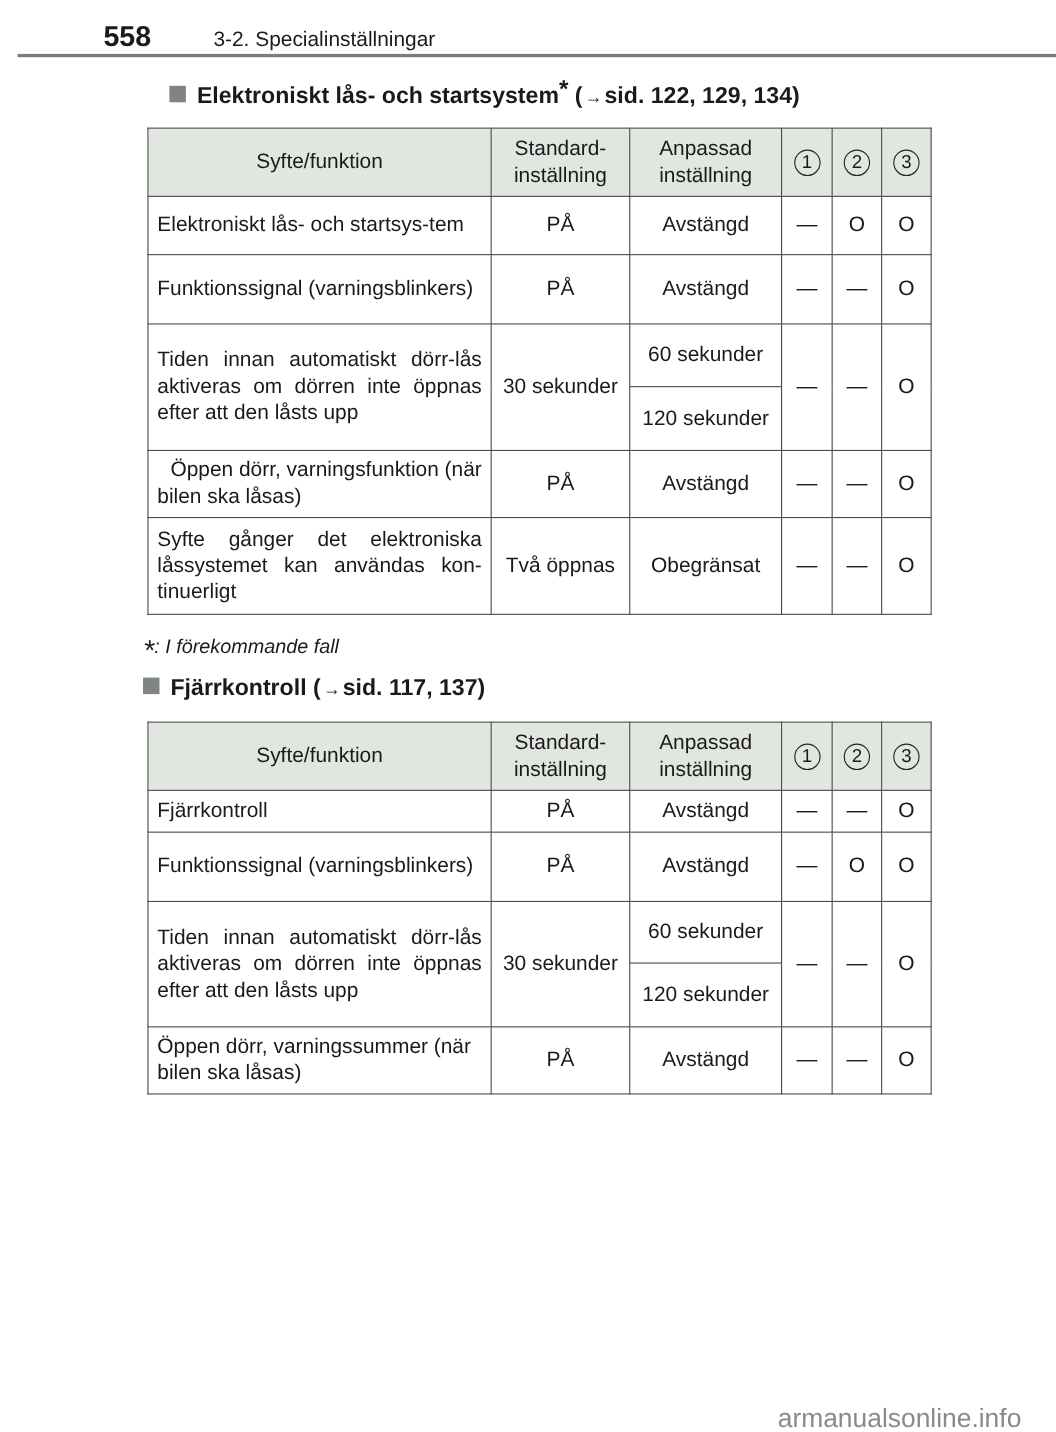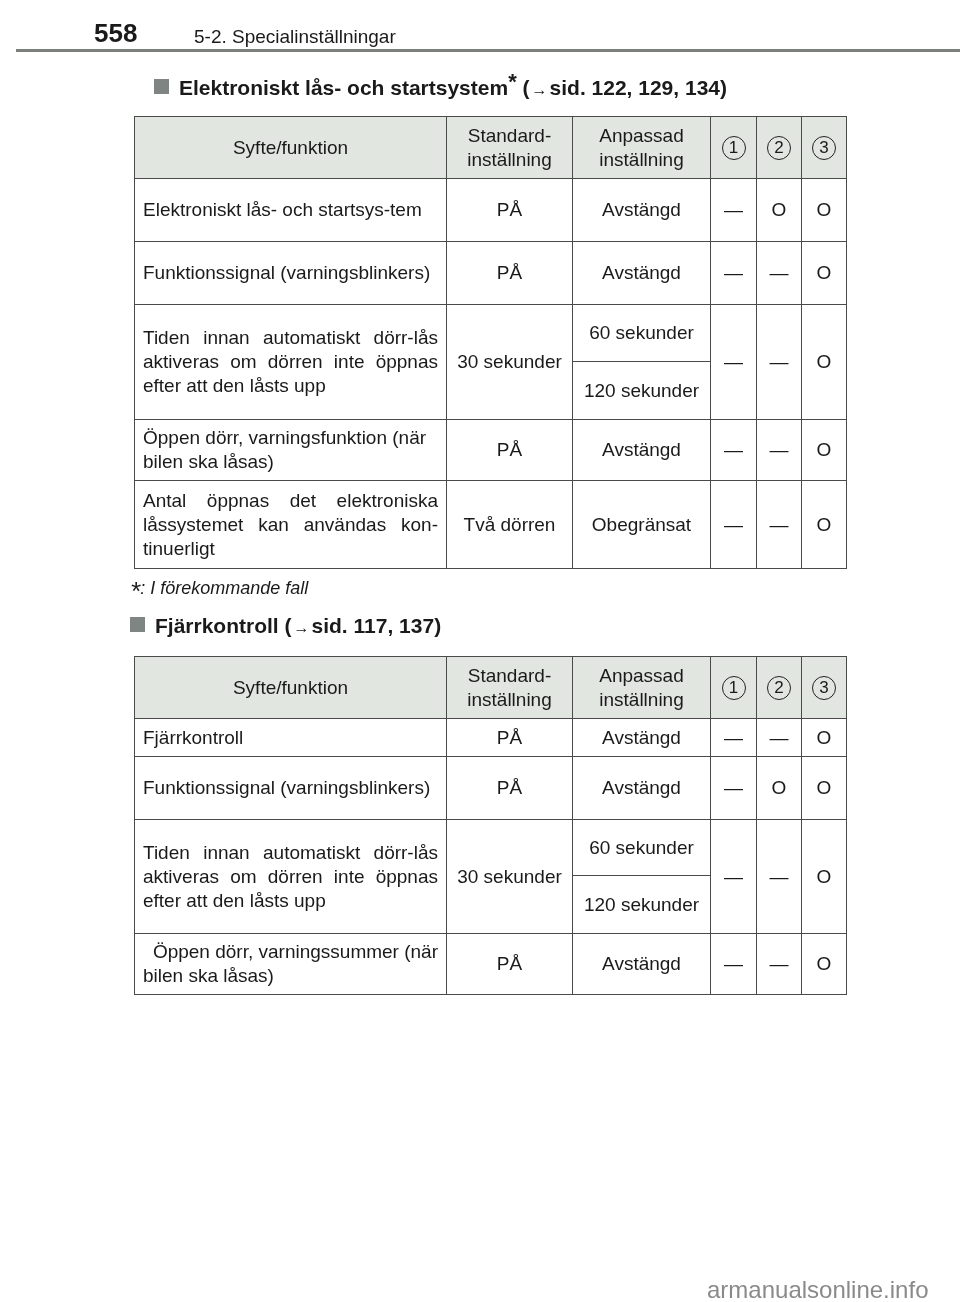--- a/index.html
+++ b/index.html
@@ -19,21 +19,21 @@
   .circ { display:inline-block; width:22px; height:22px; border:1.5px solid #222; border-radius:50%; font-size:17px; line-height:22px; text-align:center; }
   .footnote { position:absolute; left:130px; top:576px; font-size:18px;font-style:italic; }
   .footnote .star { font-size:26px; vertical-align:-6px; }
   .watermark { position:absolute; left:707px; top:1276px; font-size:24px; color:#8a8a8a; }
 </style>
 </head>
 <body>
 
 <div class="header">
   <div class="page-num">558</div>
-  <div class="chapter">5-2. Specialinställningar</div>
+  <div class="chapter">3-2. Specialinställningar</div>
   <div class="rule"></div>
 </div>
 
 <div class="sec-title" style="top:76px;padding-left:24px;">
   <span class="sq"></span><span>Elektroniskt lås- och startsystem</span><sup>*</sup>
   <span>(</span><span class="arrow">→</span><span>sid. 122, 129, 134)</span>
 </div>
 
 <table style="top:116px;">
   <colgroup>
@@ -46,21 +46,21 @@
     </colgroup>
   <tbody>
       <tr style="height:62px">
     <th>Syfte/funktion</th>
     <th>Standard-inställning</th>
     <th>Anpassad inställning</th>
     <th><span class="circ">1</span></th>
     <th><span class="circ">2</span></th>
     <th><span class="circ">3</span></th>
   </tr>
-  <tr style="height:63px">
+  <tr style="height:53px">
     <td class="func">Elektroniskt lås- och startsys-tem</td>
     <td>PÅ</td>
     <td>Avstängd</td>
     <td>—</td>
     <td>O</td>
     <td>O</td>
   </tr>
   <tr style="height:63px">
     <td class="func" style="text-align:left">Funktionssignal (varningsblinkers)</td>
     <td>PÅ</td>
@@ -74,30 +74,30 @@
     <td rowspan="2">30 sekunder</td>
     <td>60 sekunder</td>
     <td rowspan="2">—</td>
     <td rowspan="2">—</td>
     <td rowspan="2">O</td>
   </tr>
   <tr style="height:58px">
     <td>120 sekunder</td>
   </tr>
   <tr style="height:60px">
-    <td class="func" style="text-align:left">Öppen dörr, varningsfunktion (när bilen ska låsas)</td>
+    <td class="func" style="text-align:right">Öppen dörr, varningsfunktion (när bilen ska låsas)</td>
     <td>PÅ</td>
     <td>Avstängd</td>
     <td>—</td>
     <td>—</td>
     <td>O</td>
   </tr>
   <tr style="height:88px">
-    <td class="func">Antal öppnas det elektroniska låssystemet kan användas kon-tinuerligt</td>
-    <td>Två dörren</td>
+    <td class="func">Syfte gånger det elektroniska låssystemet kan användas kon-tinuerligt</td>
+    <td>Två öppnas</td>
     <td>Obegränsat</td>
     <td>—</td>
     <td>—</td>
     <td>O</td>
   </tr>
 </tbody>
   </table>
 
 <div class="footnote">
   <span class="star">*</span><span>: I förekommande fall</span>
@@ -147,21 +147,21 @@
     <td rowspan="2">30 sekunder</td>
     <td>60 sekunder</td>
     <td rowspan="2">—</td>
     <td rowspan="2">—</td>
     <td rowspan="2">O</td>
   </tr>
   <tr style="height:58px">
     <td>120 sekunder</td>
   </tr>
   <tr style="height:61px">
-    <td class="func" style="text-align:right">Öppen dörr, varningssummer (när bilen ska låsas)</td>
+    <td class="func" style="text-align:left">Öppen dörr, varningssummer (när bilen ska låsas)</td>
     <td>PÅ</td>
     <td>Avstängd</td>
     <td>—</td>
     <td>—</td>
     <td>O</td>
   </tr>
 </tbody>
   </table>
 
 <div class="watermark">armanualsonline.info</div>

